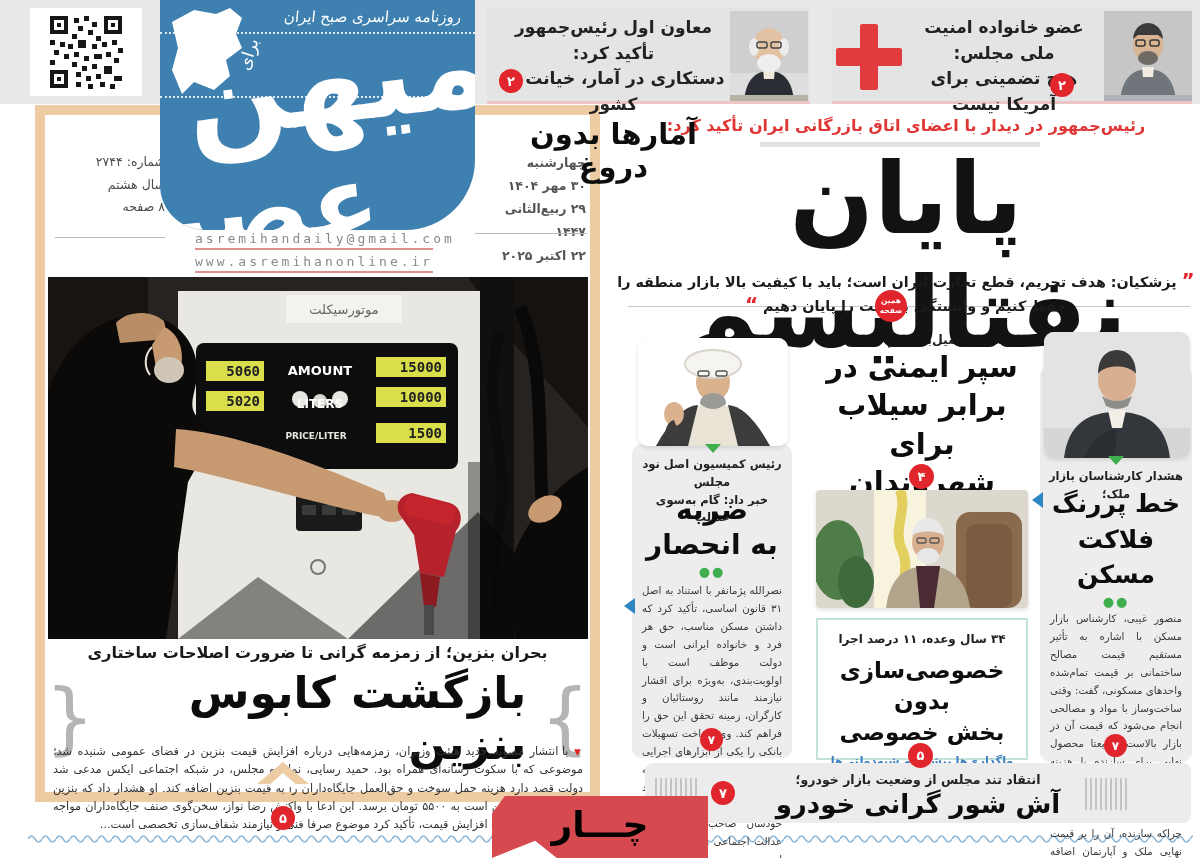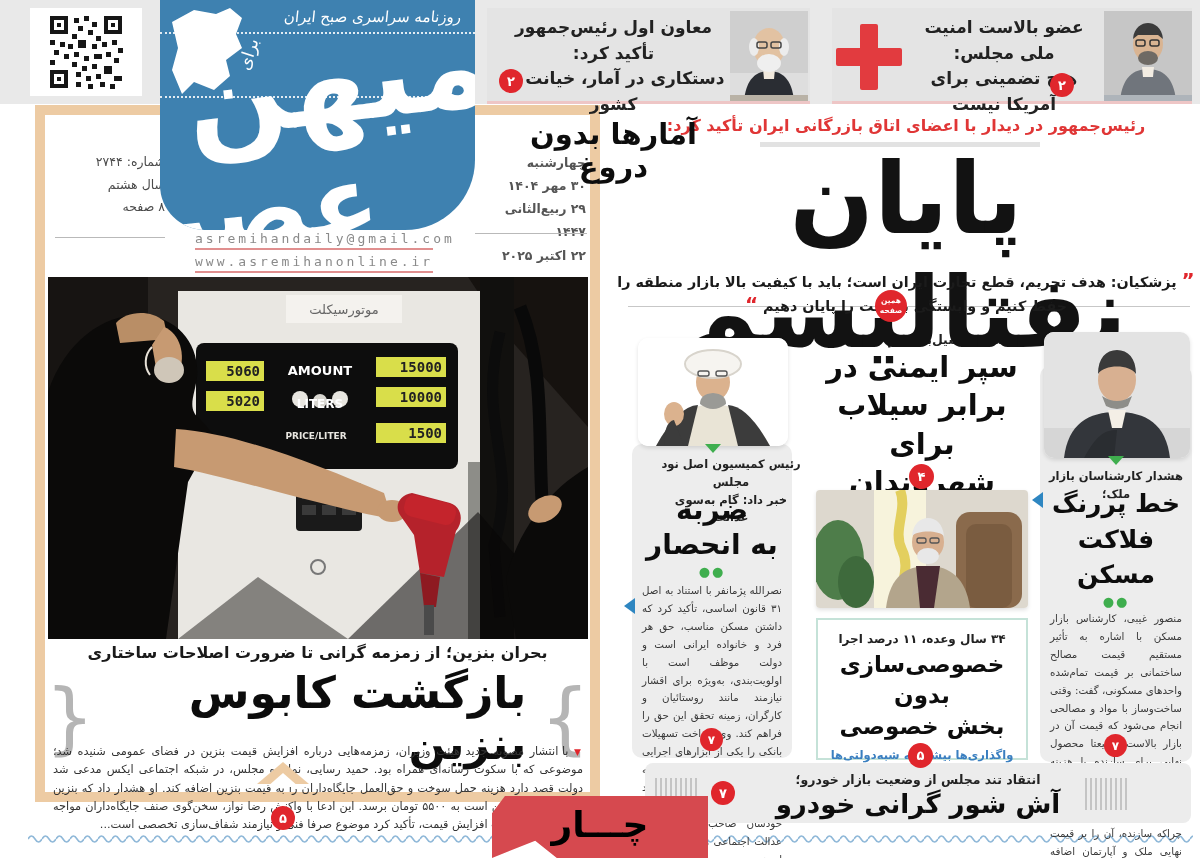--- a/index.html
+++ b/index.html
@@ -197,21 +197,21 @@
       <rect x="41" y="31" width="10" height="6" rx="2" fill="none" stroke="#444" stroke-width="1.5"></rect>
       <rect y="84" width="78" height="6" fill="#b9b2a6"></rect>
     </svg>
     <div class="num-circle abs" style="left:12px;bottom:8px;width:24px;height:24px;font-size:13px;">۲</div>
   </div>
 
   <div class="abs plus-icon"></div>
 
   <div class="abs hcard" style="left:832px;width:360px;">
     <div class="txt" style="left:78px;right:94px;">
-      <div class="kick">عضو بالاست امنیت ملی مجلس:</div>
+      <div class="kick">عضو خانواده امنیت ملی مجلس:</div>
       <div class="kick">هیچ تضمینی برای آمریکا نیست</div>
     </div>
     <svg class="abs" style="right:0;bottom:0;" width="88" height="90" viewBox="0 0 88 90">
       <rect width="88" height="90" fill="#c6c6c6"></rect>
       <path d="M16,90 C18,66 30,58 44,58 C58,58 70,66 72,90 Z" fill="#70757c"></path>
       <path d="M38,56 L50,56 L49,66 L39,66 Z" fill="#f2ece2"></path>
       <ellipse cx="44" cy="33" rx="15" ry="18" fill="#d9b492"></ellipse>
       <path d="M29,28 C30,16 38,12 44,12 C50,12 58,16 59,28 L54,24 L34,24 Z" fill="#3b3b3b"></path>
       <ellipse cx="44" cy="47" rx="10" ry="7" fill="#6f6a64"></ellipse>
       <rect x="32" y="29" width="9" height="6" rx="2" fill="none" stroke="#333" stroke-width="1.5"></rect>
@@ -335,21 +335,21 @@
       <path d="M75,55 Q88,56 88,66 Q75,76 62,66 Q62,56 75,55 Z" fill="#9a9a96"></path>
       <ellipse cx="75" cy="26" rx="28" ry="14" fill="#f6f4f0" stroke="#d8d4cc" stroke-width="2"></ellipse>
       <rect x="60" y="33" width="11" height="5" rx="2" fill="none" stroke="#555" stroke-width="1.4"></rect>
       <rect x="78" y="33" width="11" height="5" rx="2" fill="none" stroke="#555" stroke-width="1.4"></rect>
       <ellipse cx="36" cy="76" rx="10" ry="12" fill="#dbb28e"></ellipse>
       <path d="M26,108 Q26,84 36,82 L46,108 Z" fill="#3c3c3c"></path>
     </svg>
   </div>
   <div class="abs tri-down" style="left:705px;top:444px;"></div>
   <div class="abs blue-arrow" style="left:624px;top:598px;"></div>
-  <div class="abs kick-sm" style="left:640px;top:456px;width:144px;z-index:2;margin-left:19px;">
+  <div class="abs kick-sm" style="left:640px;top:456px;width:144px;z-index:2;">
     <div>رئیس کمیسیون اصل نود مجلس</div>
     <div>خبر داد: گام به‌سوی عدالت</div>
   </div>
   <div class="abs head-col" style="left:636px;top:492px;width:152px;font-size:28px;line-height:1.25;z-index:2;">
     <div>ضربه</div>
     <div>به انحصار</div>
   </div>
   <div class="abs green-dots" style="left:636px;top:564px;width:152px;z-index:2;">●●</div>
   <div class="abs body-sm" style="left:642px;top:582px;width:140px;z-index:2;">نصرالله پژمانفر با استناد به اصل ۳۱ قانون اساسی، تأکید کرد که داشتن مسکن مناسب، حق هر فرد و خانواده ایرانی است و دولت موظف است با اولویت‌بندی، به‌ویژه برای اقشار نیازمند مانند روستائیان و کارگران، زمینه تحقق این حق را فراهم کند. وی پرداخت تسهیلات بانکی را یکی از ابزارهای اجرایی این اصل دانست و افزود که تسهیلات خودمالکی می‌تواند خانواده‌ها را در زمین‌های خودشان صاحب خانه کند و عدالت اجتماعی را تقویت نماید. او همچنین به بند سوم اصل ۱۲ قانون اساسی اشاره کرد که دولت را موظف به پی‌ریزی...</div>
   <div class="num-circle abs" style="left:700px;top:728px;width:23px;height:23px;font-size:12px;">۷</div>
@@ -376,21 +376,21 @@
       <ellipse cx="112" cy="52" rx="16" ry="18" fill="#d8b090"></ellipse>
       <path d="M96,46 C97,34 104,28 112,28 C120,28 127,34 128,46 C123,40 101,40 96,46 Z" fill="#e8e8e8"></path>
       <ellipse cx="112" cy="66" rx="11" ry="8" fill="#e8e8e8"></ellipse>
       <rect x="101" y="48" width="9" height="5" rx="2" fill="none" stroke="#555" stroke-width="1.3"></rect>
       <rect x="114" y="48" width="9" height="5" rx="2" fill="none" stroke="#555" stroke-width="1.3"></rect>
     </svg>
   </div>
 
   <div class="abs pbox" style="left:816px;top:618px;width:208px;height:138px;">
     <div class="kick-sm" style="margin-top:10px;font-size:12px;">۳۴ سال وعده، ۱۱ درصد اجرا</div>
-    <div class="head-col" style="font-size:23px;line-height:1.35;margin-top:0;">
+    <div class="head-col" style="font-size:23px;line-height:1.35;margin-top:6px;">
       <div>خصوصی‌سازی بدون</div>
       <div>بخش خصوصی</div>
     </div>
     <div class="sub" style="margin-top:4px;">
       <div>واگذاری‌ها بیشتر به شبه‌دولتی‌ها رسید و</div>
       <div>بهره‌وری افزایش نیافت</div>
     </div>
   </div>
   <div class="num-circle abs" style="left:908px;top:743px;width:25px;height:25px;font-size:13px;">۵</div>
 

